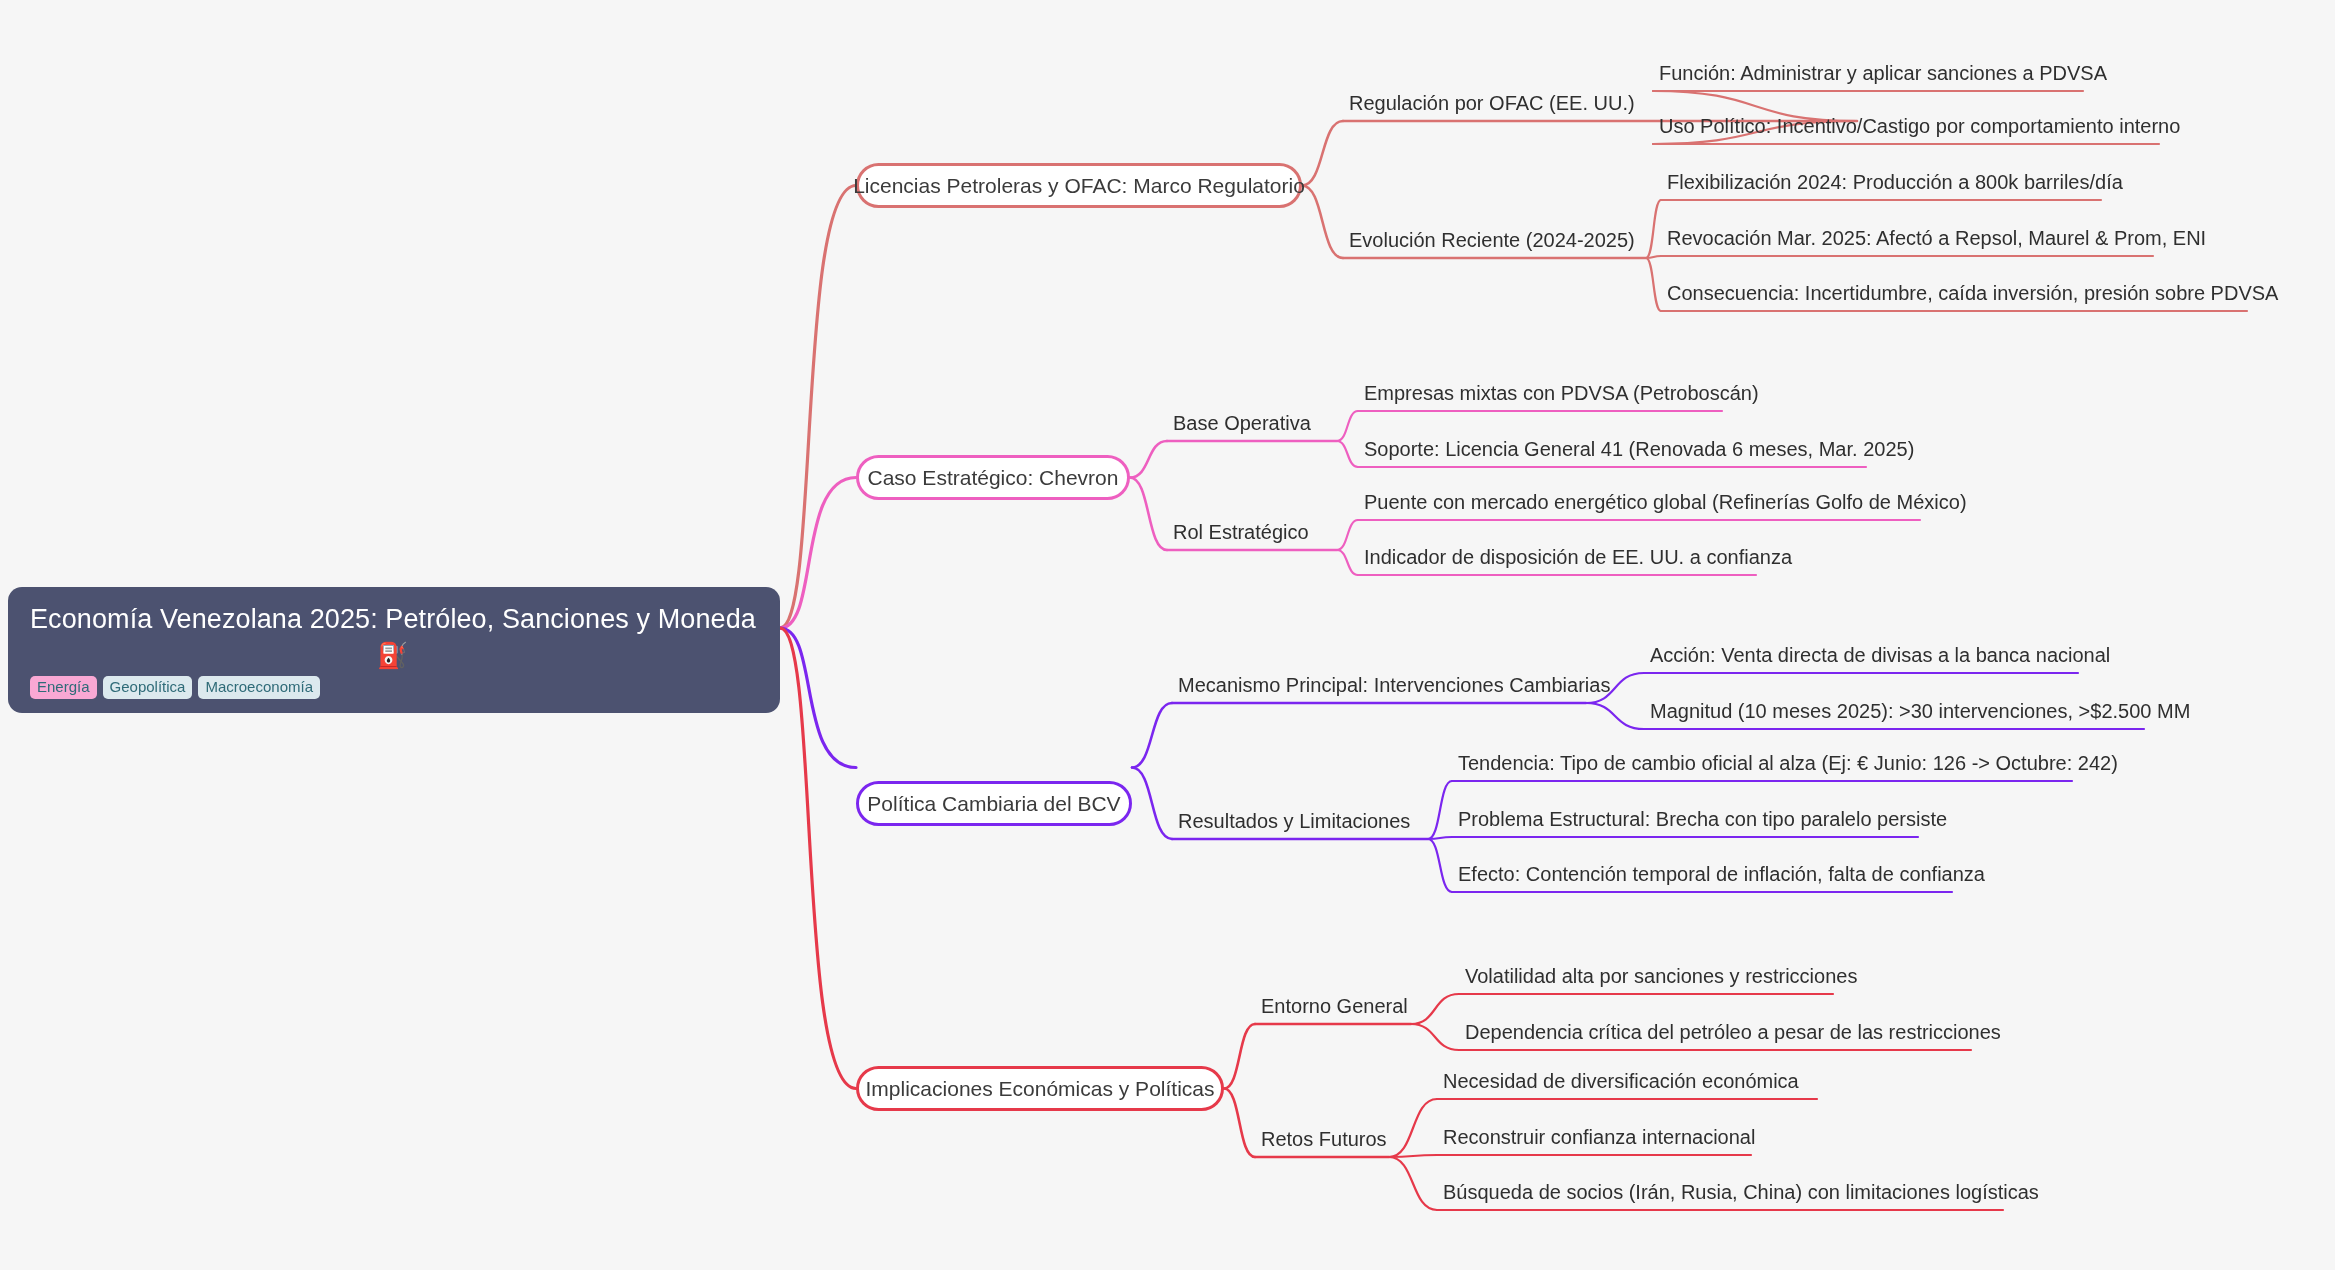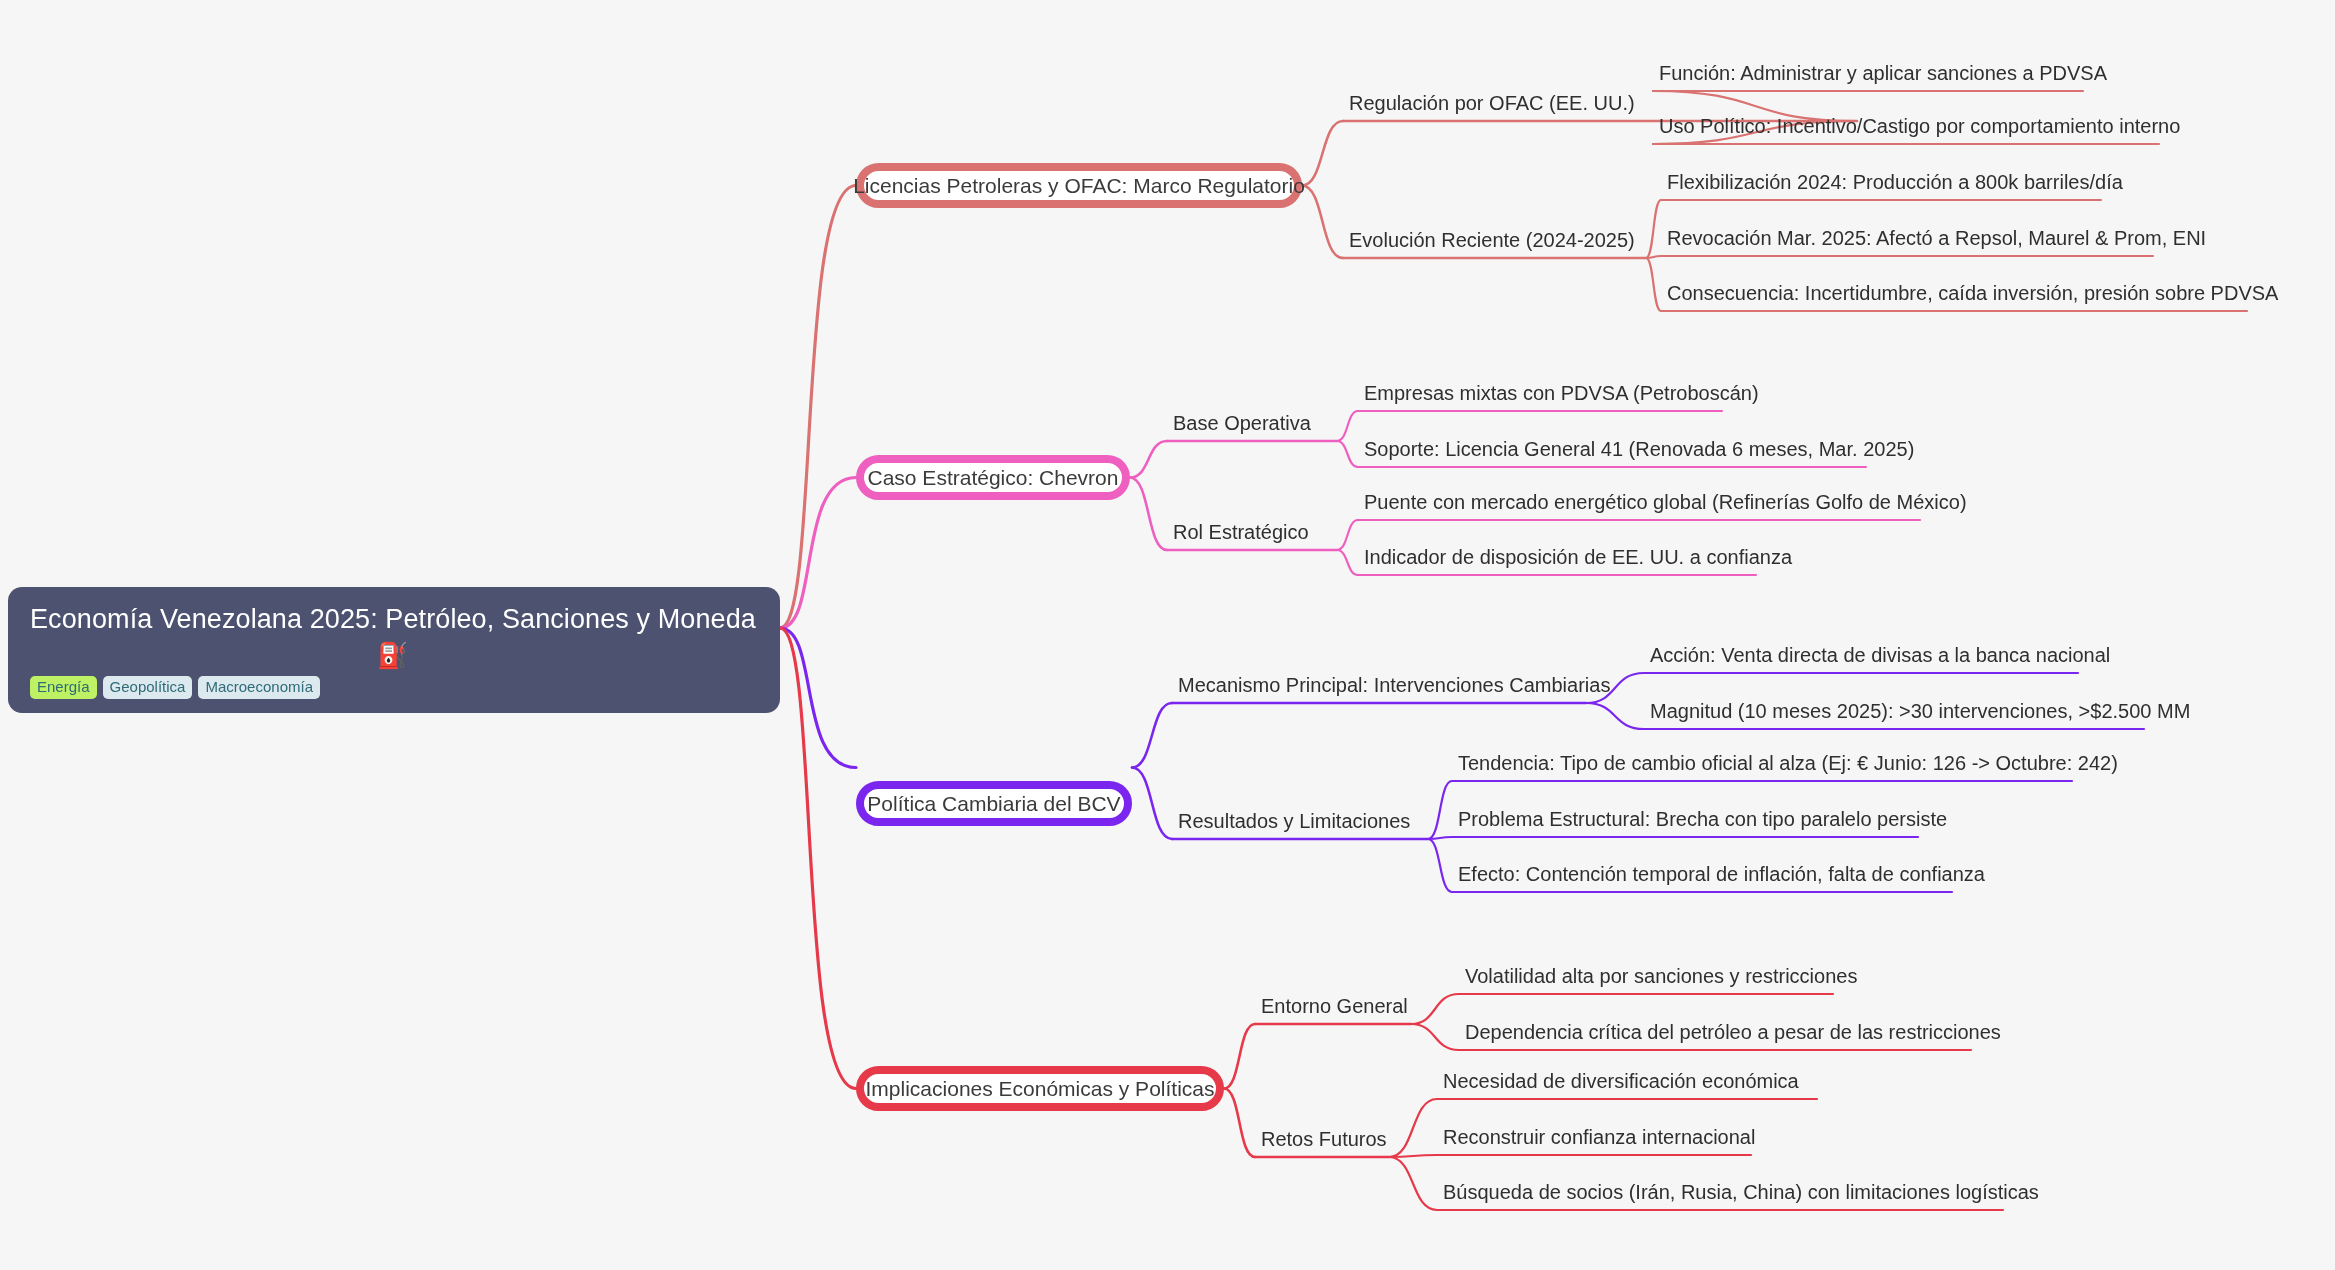--- a/index.html
+++ b/index.html
@@ -42,21 +42,21 @@
     line-height:18px;
     padding:2px 7px 3px 7px;
     border-radius:5px;
     white-space:nowrap;
   }
 
   
   .pill{
     position:absolute;
     background:#ffffff;
-    border:8px solid #c2410c;
+    border:3px solid #c2410c;
     border-radius:26px;
     height:45px;
     box-sizing:border-box;
     display:flex;align-items:center;justify-content:center;
     padding:0 20px;
     white-space:nowrap;
     font-size:21px;
     color:#3b3b3b;
   }
 
@@ -136,21 +136,21 @@
       <path d="M 1389 1157 C 1415.4 1157, 1410.6 1210, 1437 1210" stroke="#e6394a" stroke-width="2.2"></path>
       <path d="M 1437 1210 L 2003 1210" stroke="#e6394a" stroke-width="2.2"></path>
     </svg>
   <div id="nodes">
       <div class="root-node" style="left: 8px; top: 587px; width: 772px; background: rgb(76, 82, 112);">
         <div class="root-title">
           <span>Economía Venezolana 2025: Petróleo, Sanciones y Moneda</span>
           <span class="root-emoji">⛽</span>
         </div>
         <div class="root-tags">
-          <span class="root-tag" style="background: #bef264; color: rgb(47, 107, 120);">Energía</span>
+          <span class="root-tag" style="background: #f9a8d4; color: rgb(47, 107, 120);">Energía</span>
           <span class="root-tag" style="background: rgb(220, 233, 238); color: rgb(47, 107, 120);">Geopolítica</span>
           <span class="root-tag" style="background: rgb(220, 233, 238); color: rgb(47, 107, 120);">Macroeconomía</span>
         </div>
       </div>
       <div class="pill" style="left: 856px; top: 163px; width: 446px; border-color: rgb(217, 114, 113);">
         <span>Licencias Petroleras y OFAC: Marco Regulatorio</span>
       </div>
       <div class="lbl l2" style="left: 1349px; top: 115px;">Regulación por OFAC (EE. UU.)</div>
       <div class="lbl l3" style="left: 1659px; top: 85px;">Función: Administrar y aplicar sanciones a PDVSA</div>
       <div class="lbl l3" style="left: 1659px; top: 138px;">Uso Político: Incentivo/Castigo por comportamiento interno</div>

